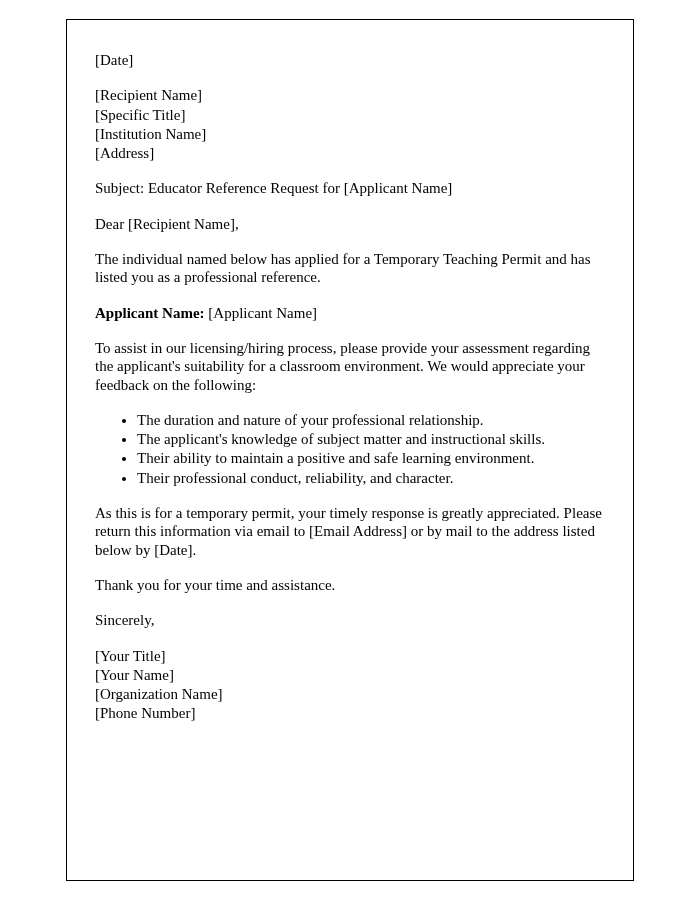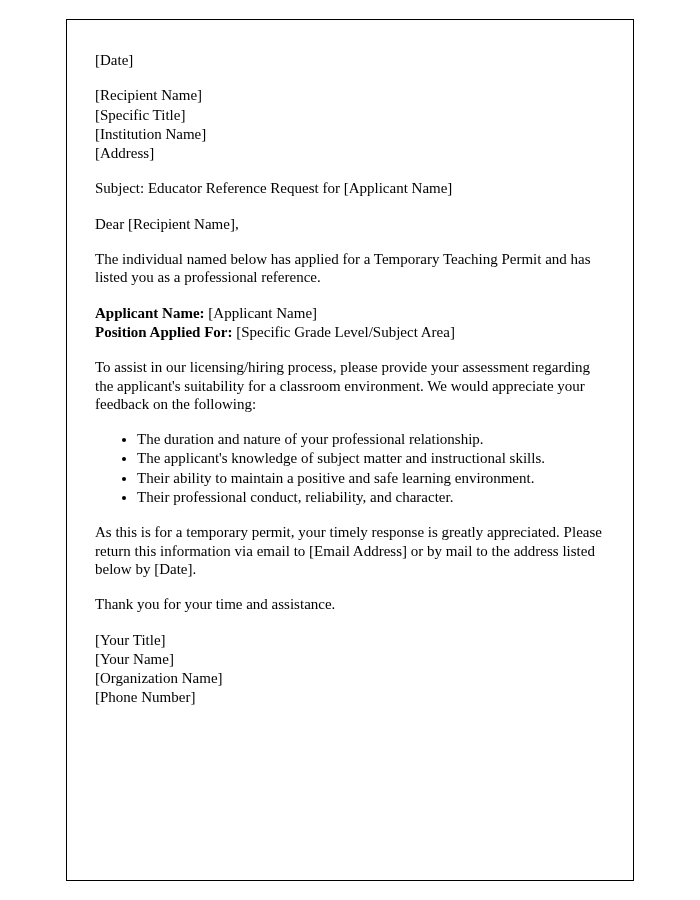--- a/index.html
+++ b/index.html
@@ -67,39 +67,36 @@
 
   <p>Dear [Recipient Name],</p>
 
   <p>The individual named below has applied for a Temporary Teaching Permit and has listed you as a professional reference.</p>
 
   <div class="block tight">
     <p class="line">
       <strong>Applicant Name:</strong>
       <span>[Applicant Name]</span>
     </p>
-    <p class="line">
-      <strong>Position Applied For:</strong>
-      <span>[Specific Grade Level/Subject Area]</span>
-    </p>
   </div>
 
   <p>To assist in our licensing/hiring process, please provide your assessment regarding the applicant's suitability for a classroom environment. We would appreciate your feedback on the following:</p>
 
   <ul class="bullets">
     <li>The duration and nature of your professional relationship.</li>
     <li>The applicant's knowledge of subject matter and instructional skills.</li>
     <li>Their ability to maintain a positive and safe learning environment.</li>
     <li>Their professional conduct, reliability, and character.</li>
   </ul>
 
   <p>As this is for a temporary permit, your timely response is greatly appreciated. Please return this information via email to [Email Address] or by mail to the address listed below by [Date].</p>
 
   <p>Thank you for your time and assistance.</p>
 
+  <p>Sincerely,</p>
 
   <div class="block tight">
     <p class="line">[Your Title]</p>
     <p class="line">[Your Name]</p>
     <p class="line">[Organization Name]</p>
     <p class="line">[Phone Number]</p>
   </div>
 
 </div>
 

